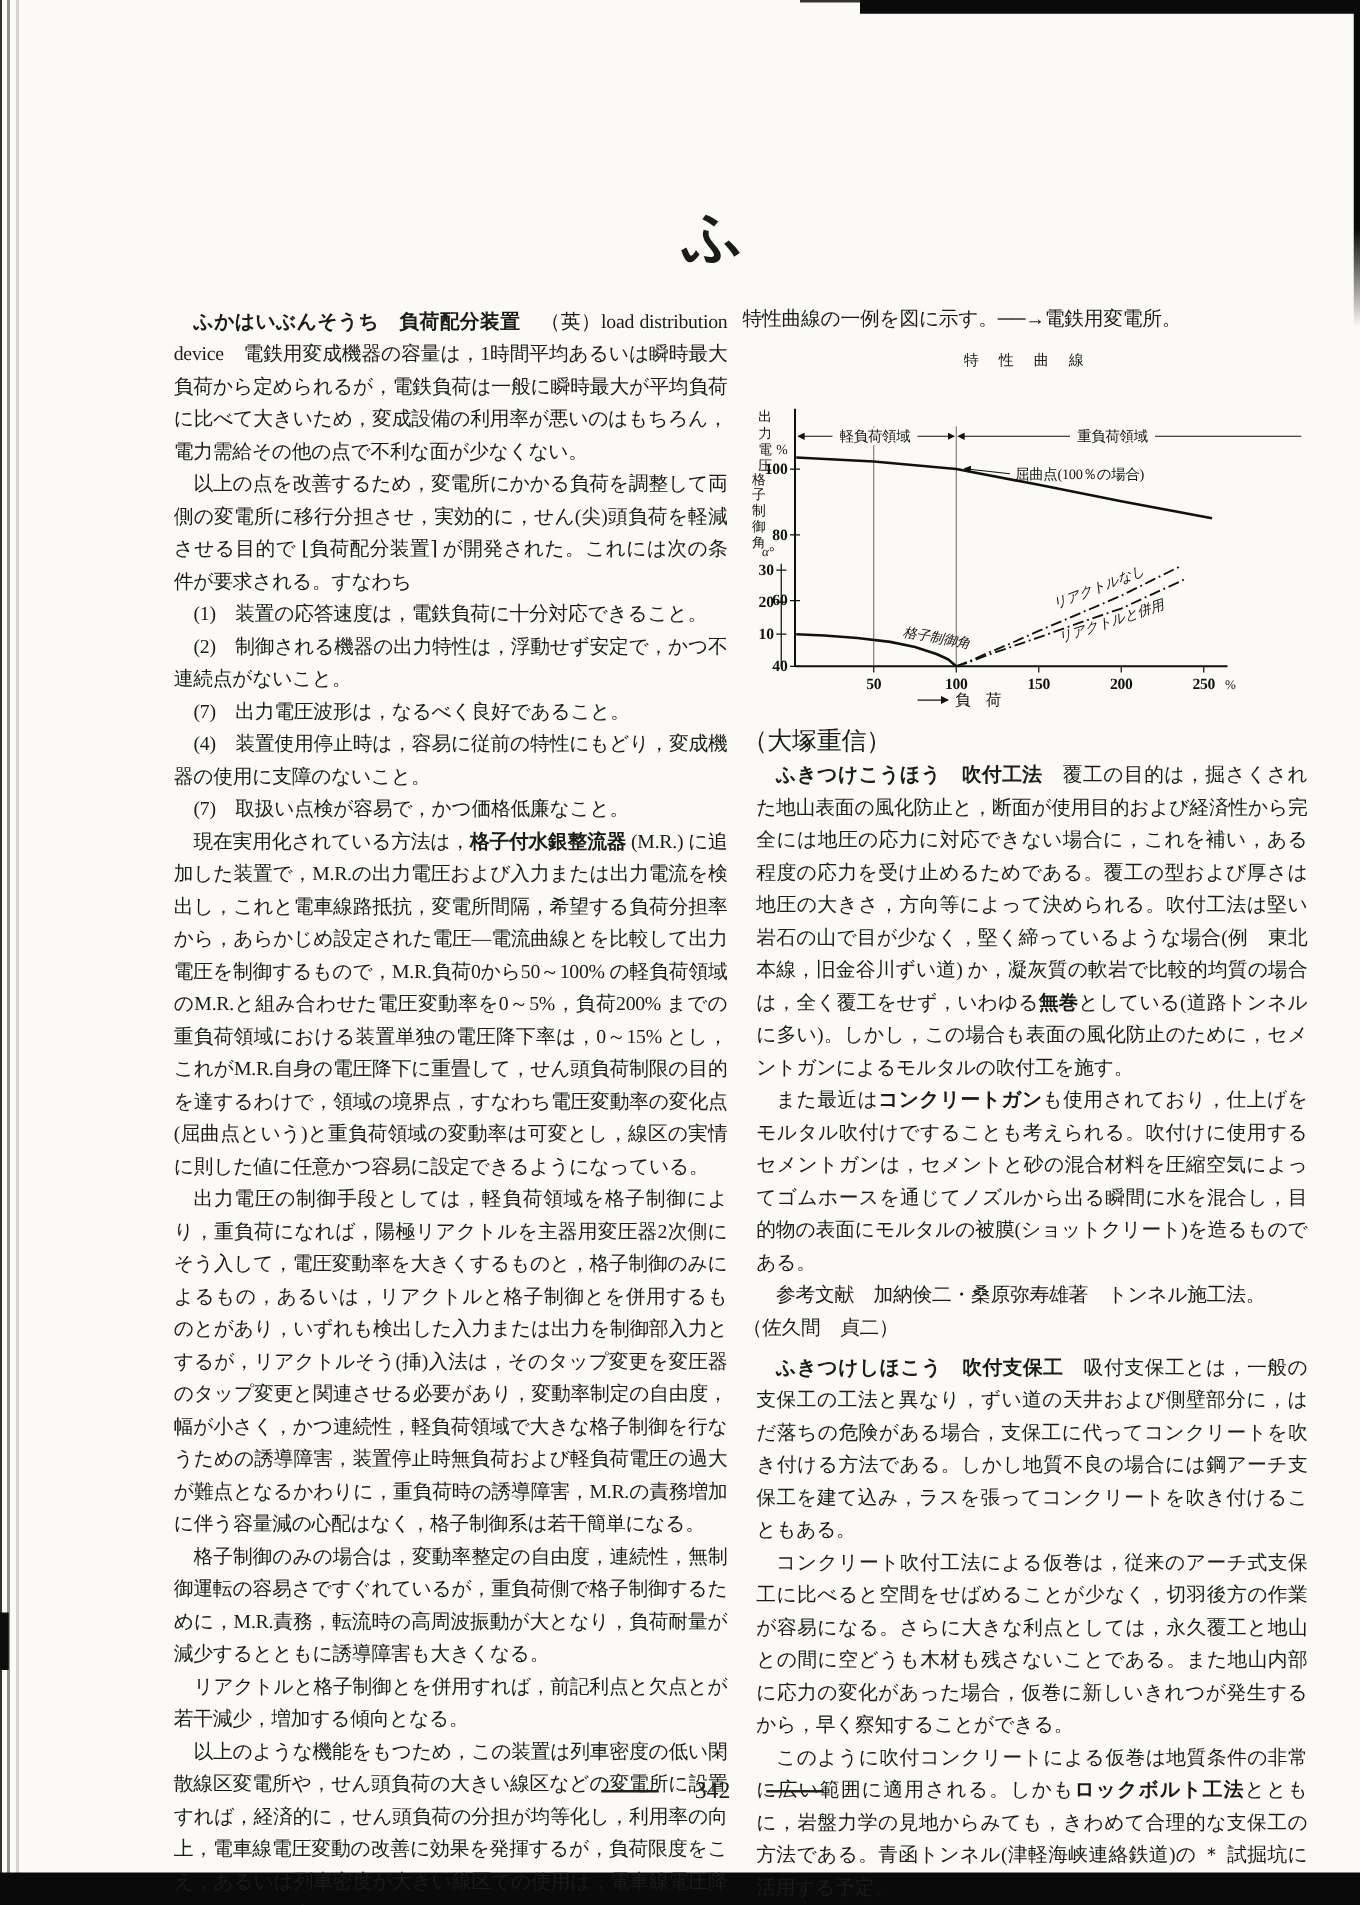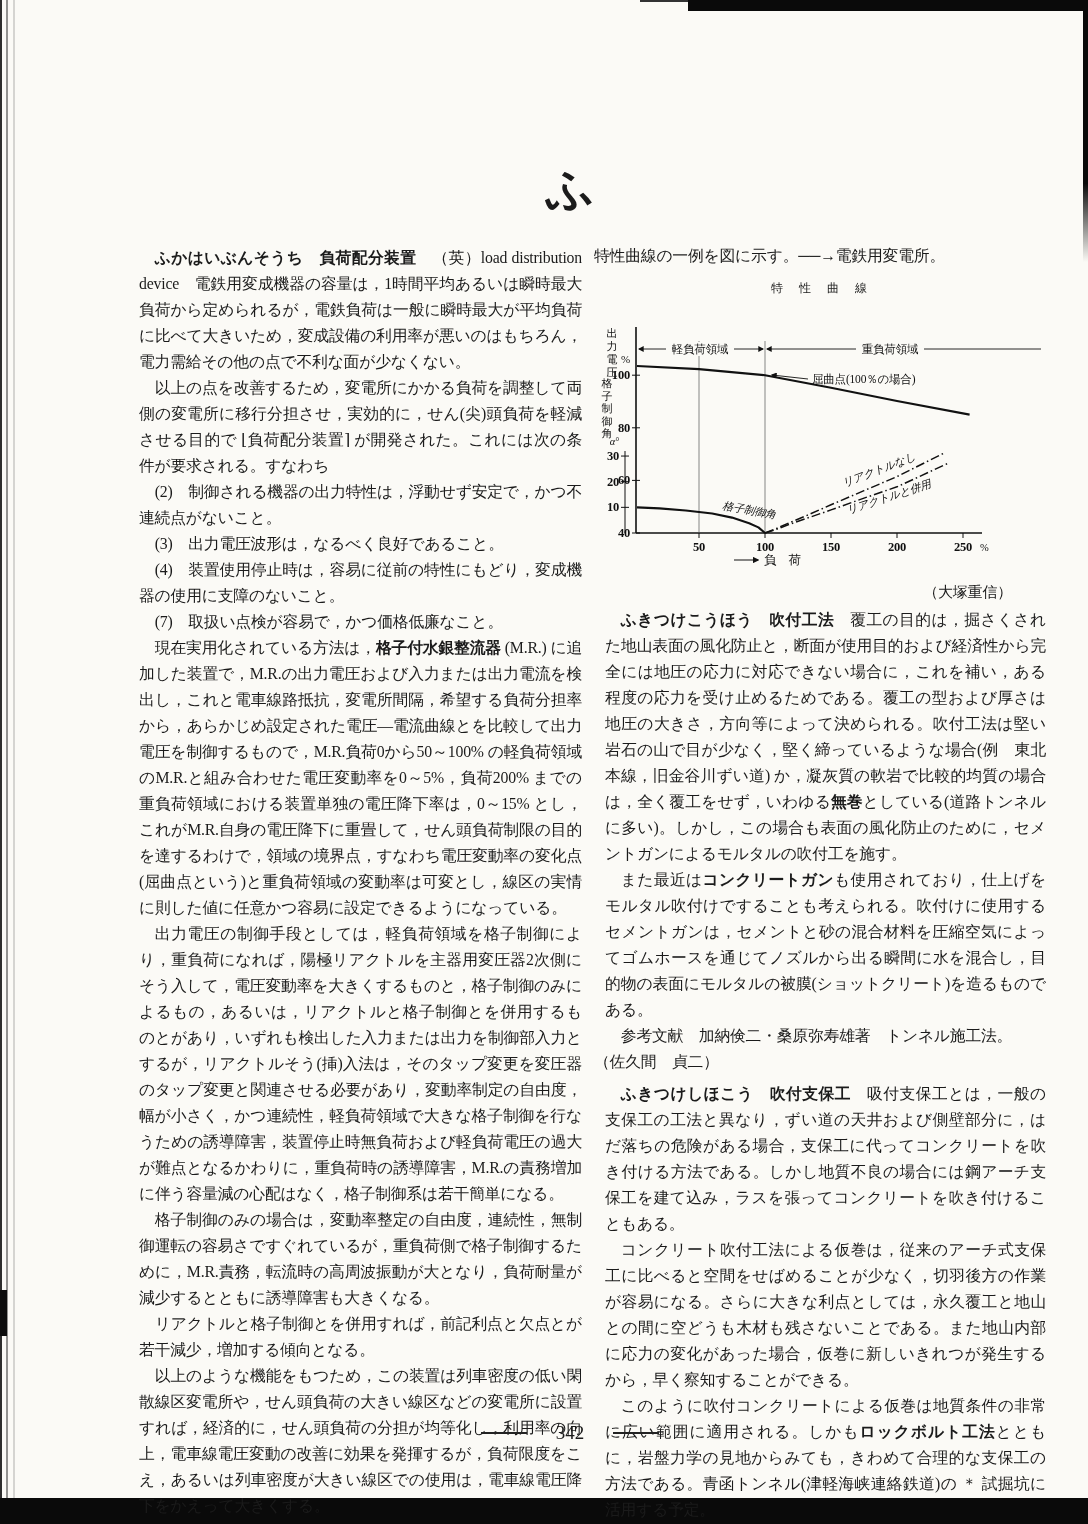--- a/index.html
+++ b/index.html
@@ -30,21 +30,21 @@
 
   .entry p{margin:0;}
   .entry p.ind{text-indent:1em;margin-left:11px;}
   .entry p.sig{text-align:left;padding-right:10px;}
   .entry p.sig.pullup{margin-top:-26px;}
   .entry{margin-bottom:6px;}
   .bd{font-family:"Liberation Sans","DejaVu Sans",sans-serif;font-weight:700;}
 
   figure{margin:4px 0 2px 0;}
   .chart-title{text-align:center;font-size:12px;letter-spacing:2px;margin:2px 0 0 0;}
-  .chart-credit{text-align:right;padding-right:34px;font-size:15px;margin-top:0;}
+  .chart-credit{padding-right:34px;font-size:20px;margin-top:0;}
   #chart-svg text{font-family:"Liberation Serif","DejaVu Serif",serif;fill:#111;}
 
   .pageno{position:absolute;left:52px;right:0;top:1422px;display:flex;align-items:center;justify-content:center;gap:29px;font-size:19px;}
   .pageno .rule{display:inline-block;width:46px;height:2px;background:#222;}
 </style>
 </head>
 <body>
 
 <div class="binding-strip"></div>
 <div class="binding-blob"></div>
@@ -52,22 +52,23 @@
 <div class="top-bar"></div>
 <div class="right-streak"></div>
 <div class="bottom-bar"></div>
 
 <div class="section-kana">ふ</div>
 
 <div class="column left">
   <article class="entry">
       <p class="ind "><span class="bd">ふかはいぶんそうち</span><span>　</span><span class="bd">負荷配分装置</span><span>　（英）load distribution device　電鉄用変成機器の容量は，1時間平均あるいは瞬時最大負荷から定められるが，電鉄負荷は一般に瞬時最大が平均負荷に比べて大きいため，変成設備の利用率が悪いのはもちろん，電力需給その他の点で不利な面が少なくない。</span></p>
       <p class="ind "><span>以上の点を改善するため，変電所にかかる負荷を調整して両側の変電所に移行分担させ，実効的に，せん(尖)頭負荷を軽減させる目的で ⌊負荷配分装置⌉ が開発された。これには次の条件が要求される。すなわち</span></p>
+      <p class="ind "><span>(1)　装置の応答速度は，電鉄負荷に十分対応できること。</span></p>
       <p class="ind "><span>(2)　制御される機器の出力特性は，浮動せず安定で，かつ不連続点がないこと。</span></p>
-      <p class="ind "><span>(3)　出力電圧波形は，なるべく良好であること。</span></p>
+      <p class="ind "><span>(7)　出力電圧波形は，なるべく良好であること。</span></p>
       <p class="ind "><span>(4)　装置使用停止時は，容易に従前の特性にもどり，変成機器の使用に支障のないこと。</span></p>
       <p class="ind "><span>(7)　取扱い点検が容易で，かつ価格低廉なこと。</span></p>
       <p class="ind "><span>現在実用化されている方法は，</span><span class="bd">格子付水銀整流器</span><span> (M.R.) に追加した装置で，M.R.の出力電圧および入力または出力電流を検出し，これと電車線路抵抗，変電所間隔，希望する負荷分担率から，あらかじめ設定された電圧—電流曲線とを比較して出力電圧を制御するもので，M.R.負荷0から50～100% の軽負荷領域のM.R.と組み合わせた電圧変動率を0～5%，負荷200% までの重負荷領域における装置単独の電圧降下率は，0～15% とし，これがM.R.自身の電圧降下に重畳して，せん頭負荷制限の目的を達するわけで，領域の境界点，すなわち電圧変動率の変化点(屈曲点という)と重負荷領域の変動率は可変とし，線区の実情に則した値に任意かつ容易に設定できるようになっている。</span></p>
       <p class="ind "><span>出力電圧の制御手段としては，軽負荷領域を格子制御により，重負荷になれば，陽極リアクトルを主器用変圧器2次側にそう入して，電圧変動率を大きくするものと，格子制御のみによるもの，あるいは，リアクトルと格子制御とを併用するものとがあり，いずれも検出した入力または出力を制御部入力とするが，リアクトルそう(挿)入法は，そのタップ変更を変圧器のタップ変更と関連させる必要があり，変動率制定の自由度，幅が小さく，かつ連続性，軽負荷領域で大きな格子制御を行なうための誘導障害，装置停止時無負荷および軽負荷電圧の過大が難点となるかわりに，重負荷時の誘導障害，M.R.の責務増加に伴う容量減の心配はなく，格子制御系は若干簡単になる。</span></p>
       <p class="ind "><span>格子制御のみの場合は，変動率整定の自由度，連続性，無制御運転の容易さですぐれているが，重負荷側で格子制御するために，M.R.責務，転流時の高周波振動が大となり，負荷耐量が減少するとともに誘導障害も大きくなる。</span></p>
       <p class="ind "><span>リアクトルと格子制御とを併用すれば，前記利点と欠点とが若干減少，増加する傾向となる。</span></p>
       <p class="ind "><span>以上のような機能をもつため，この装置は列車密度の低い閑散線区変電所や，せん頭負荷の大きい線区などの変電所に設置すれば，経済的に，せん頭負荷の分担が均等化し，利用率の向上，電車線電圧変動の改善に効果を発揮するが，負荷限度をこえ，あるいは列車密度が大きい線区での使用は，電車線電圧降下をかえって大きくする。</span></p>
     </article>
 </div>
 

